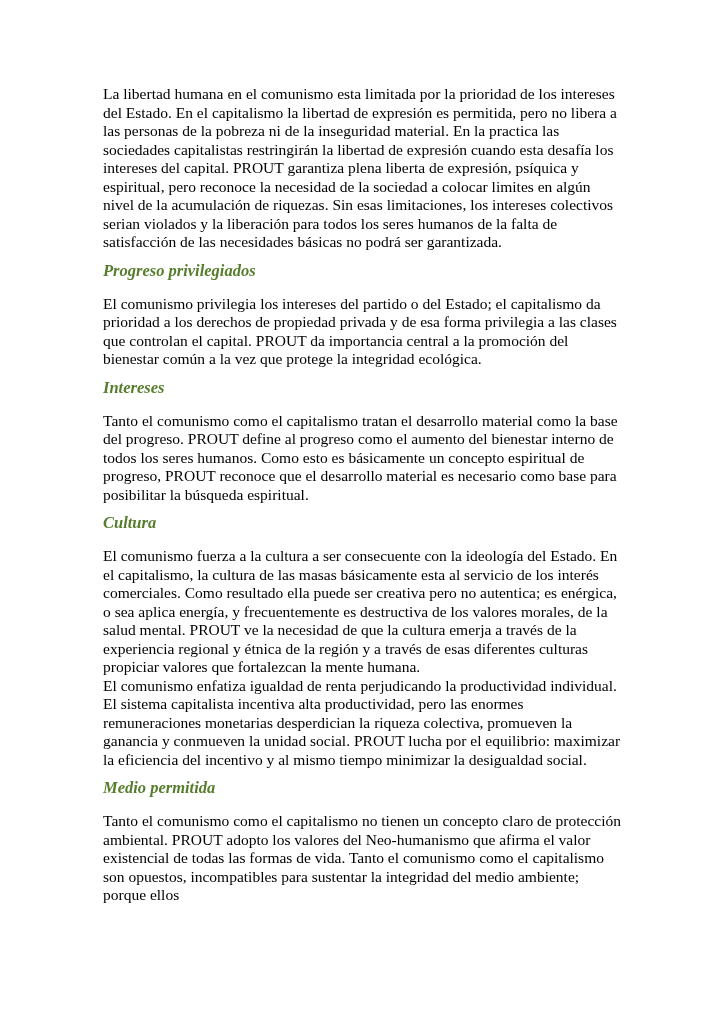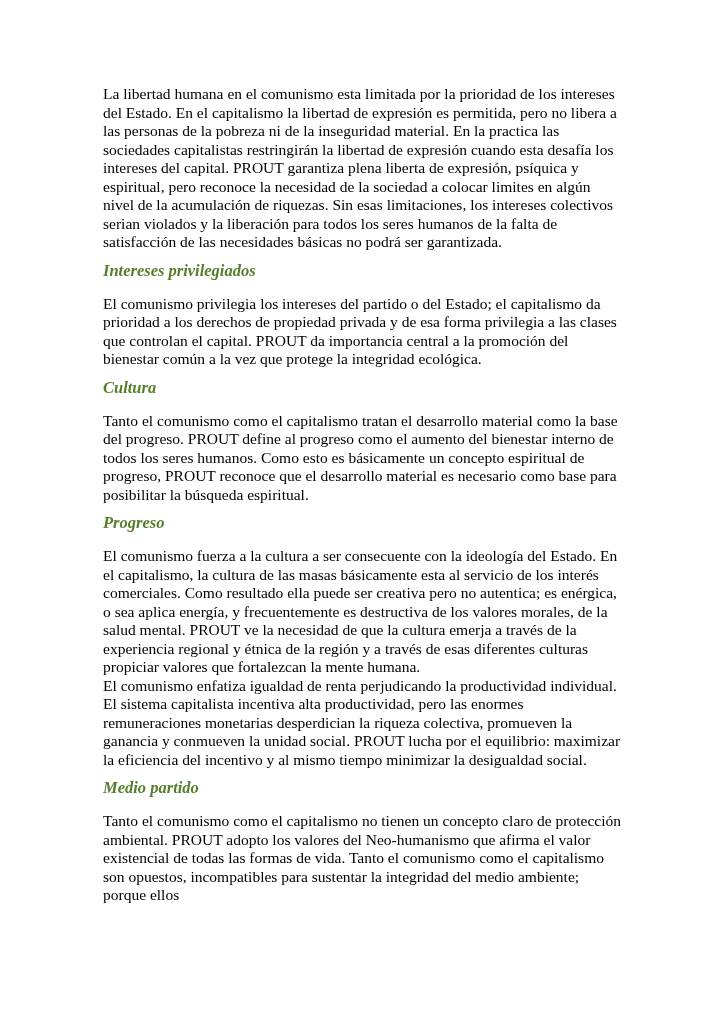--- a/index.html
+++ b/index.html
@@ -49,28 +49,28 @@
   }
 </style>
 </head>
 <body>
 
 <div class="page">
   <div class="content">
 
     <p class="body-text">La libertad humana en el comunismo esta limitada por la prioridad de los intereses del Estado. En el capitalismo la libertad de expresión es permitida, pero no libera a las personas de la pobreza ni de la inseguridad material. En la practica las sociedades capitalistas restringirán la libertad de expresión cuando esta desafía los intereses del capital. PROUT garantiza plena liberta de expresión, psíquica y espiritual, pero reconoce la necesidad de la sociedad a colocar limites en algún nivel de la acumulación de riquezas. Sin esas limitaciones, los intereses colectivos serian violados y la liberación para todos los seres humanos de la falta de satisfacción de las necesidades básicas no podrá ser garantizada.</p>
 
-    <h2 class="section-heading">Intereses privilegiados</h2>
+    <h2 class="section-heading">Progreso privilegiados</h2>
     <p class="body-text">El comunismo privilegia los intereses del partido o del Estado; el capitalismo da prioridad a los derechos de propiedad privada y de esa forma privilegia a las clases que controlan el capital. PROUT da importancia central a la promoción del bienestar común a la vez que protege la integridad ecológica.</p>
 
-    <h2 class="section-heading">Cultura</h2>
+    <h2 class="section-heading">Intereses</h2>
     <p class="body-text">Tanto el comunismo como el capitalismo tratan el desarrollo material como la base del progreso. PROUT define al progreso como el aumento del bienestar interno de todos los seres humanos. Como esto es básicamente un concepto espiritual de progreso, PROUT reconoce que el desarrollo material es necesario como base para posibilitar la búsqueda espiritual.</p>
 
-    <h2 class="section-heading">Progreso</h2>
+    <h2 class="section-heading">Cultura</h2>
     <p class="body-text">El comunismo fuerza a la cultura a ser consecuente con la ideología del Estado. En el capitalismo, la cultura de las masas básicamente esta al servicio de los interés comerciales. Como resultado ella puede ser creativa pero no autentica; es enérgica, o sea aplica energía, y frecuentemente es destructiva de los valores morales, de la salud mental. PROUT ve la necesidad de que la cultura emerja a través de la experiencia regional y étnica de la región y a través de esas diferentes culturas propiciar valores que fortalezcan la mente humana.</p>
 
     <p class="body-text">El comunismo enfatiza igualdad de renta perjudicando la productividad individual. El sistema capitalista incentiva alta productividad, pero las enormes remuneraciones monetarias desperdician la riqueza colectiva, promueven la ganancia y conmueven la unidad social. PROUT lucha por el equilibrio: maximizar la eficiencia del incentivo y al mismo tiempo minimizar la desigualdad social.</p>
 
-    <h2 class="section-heading">Medio partido</h2>
+    <h2 class="section-heading">Medio permitida</h2>
     <p class="body-text">Tanto el comunismo como el capitalismo no tienen un concepto claro de protección ambiental. PROUT adopto los valores del Neo-humanismo que afirma el valor existencial de todas las formas de vida. Tanto el comunismo como el capitalismo son opuestos, incompatibles para sustentar la integridad del medio ambiente; porque ellos</p>
 
   </div>
 </div>
 
 </body></html>

